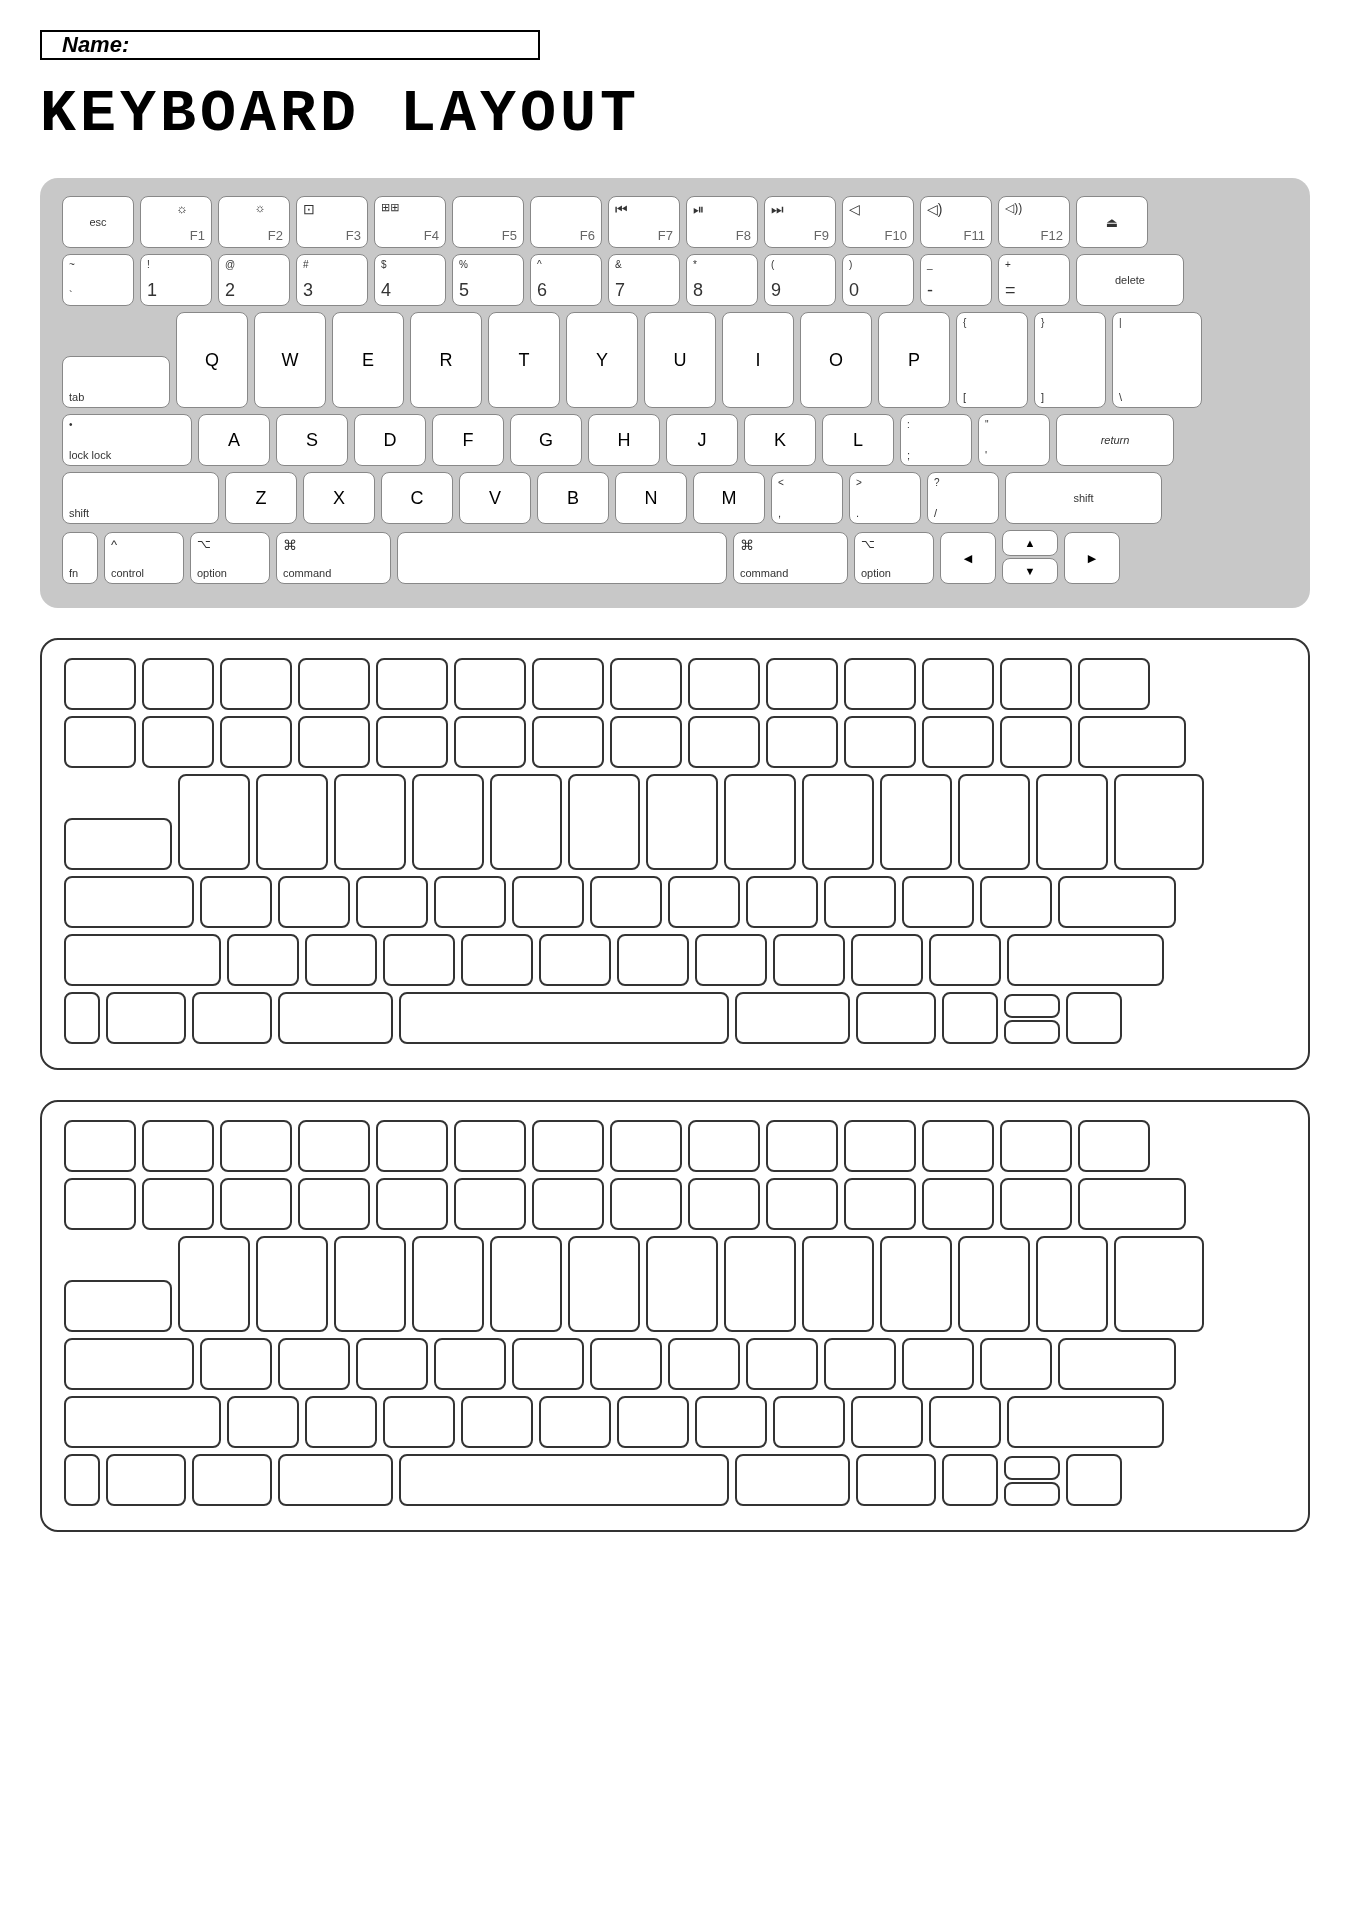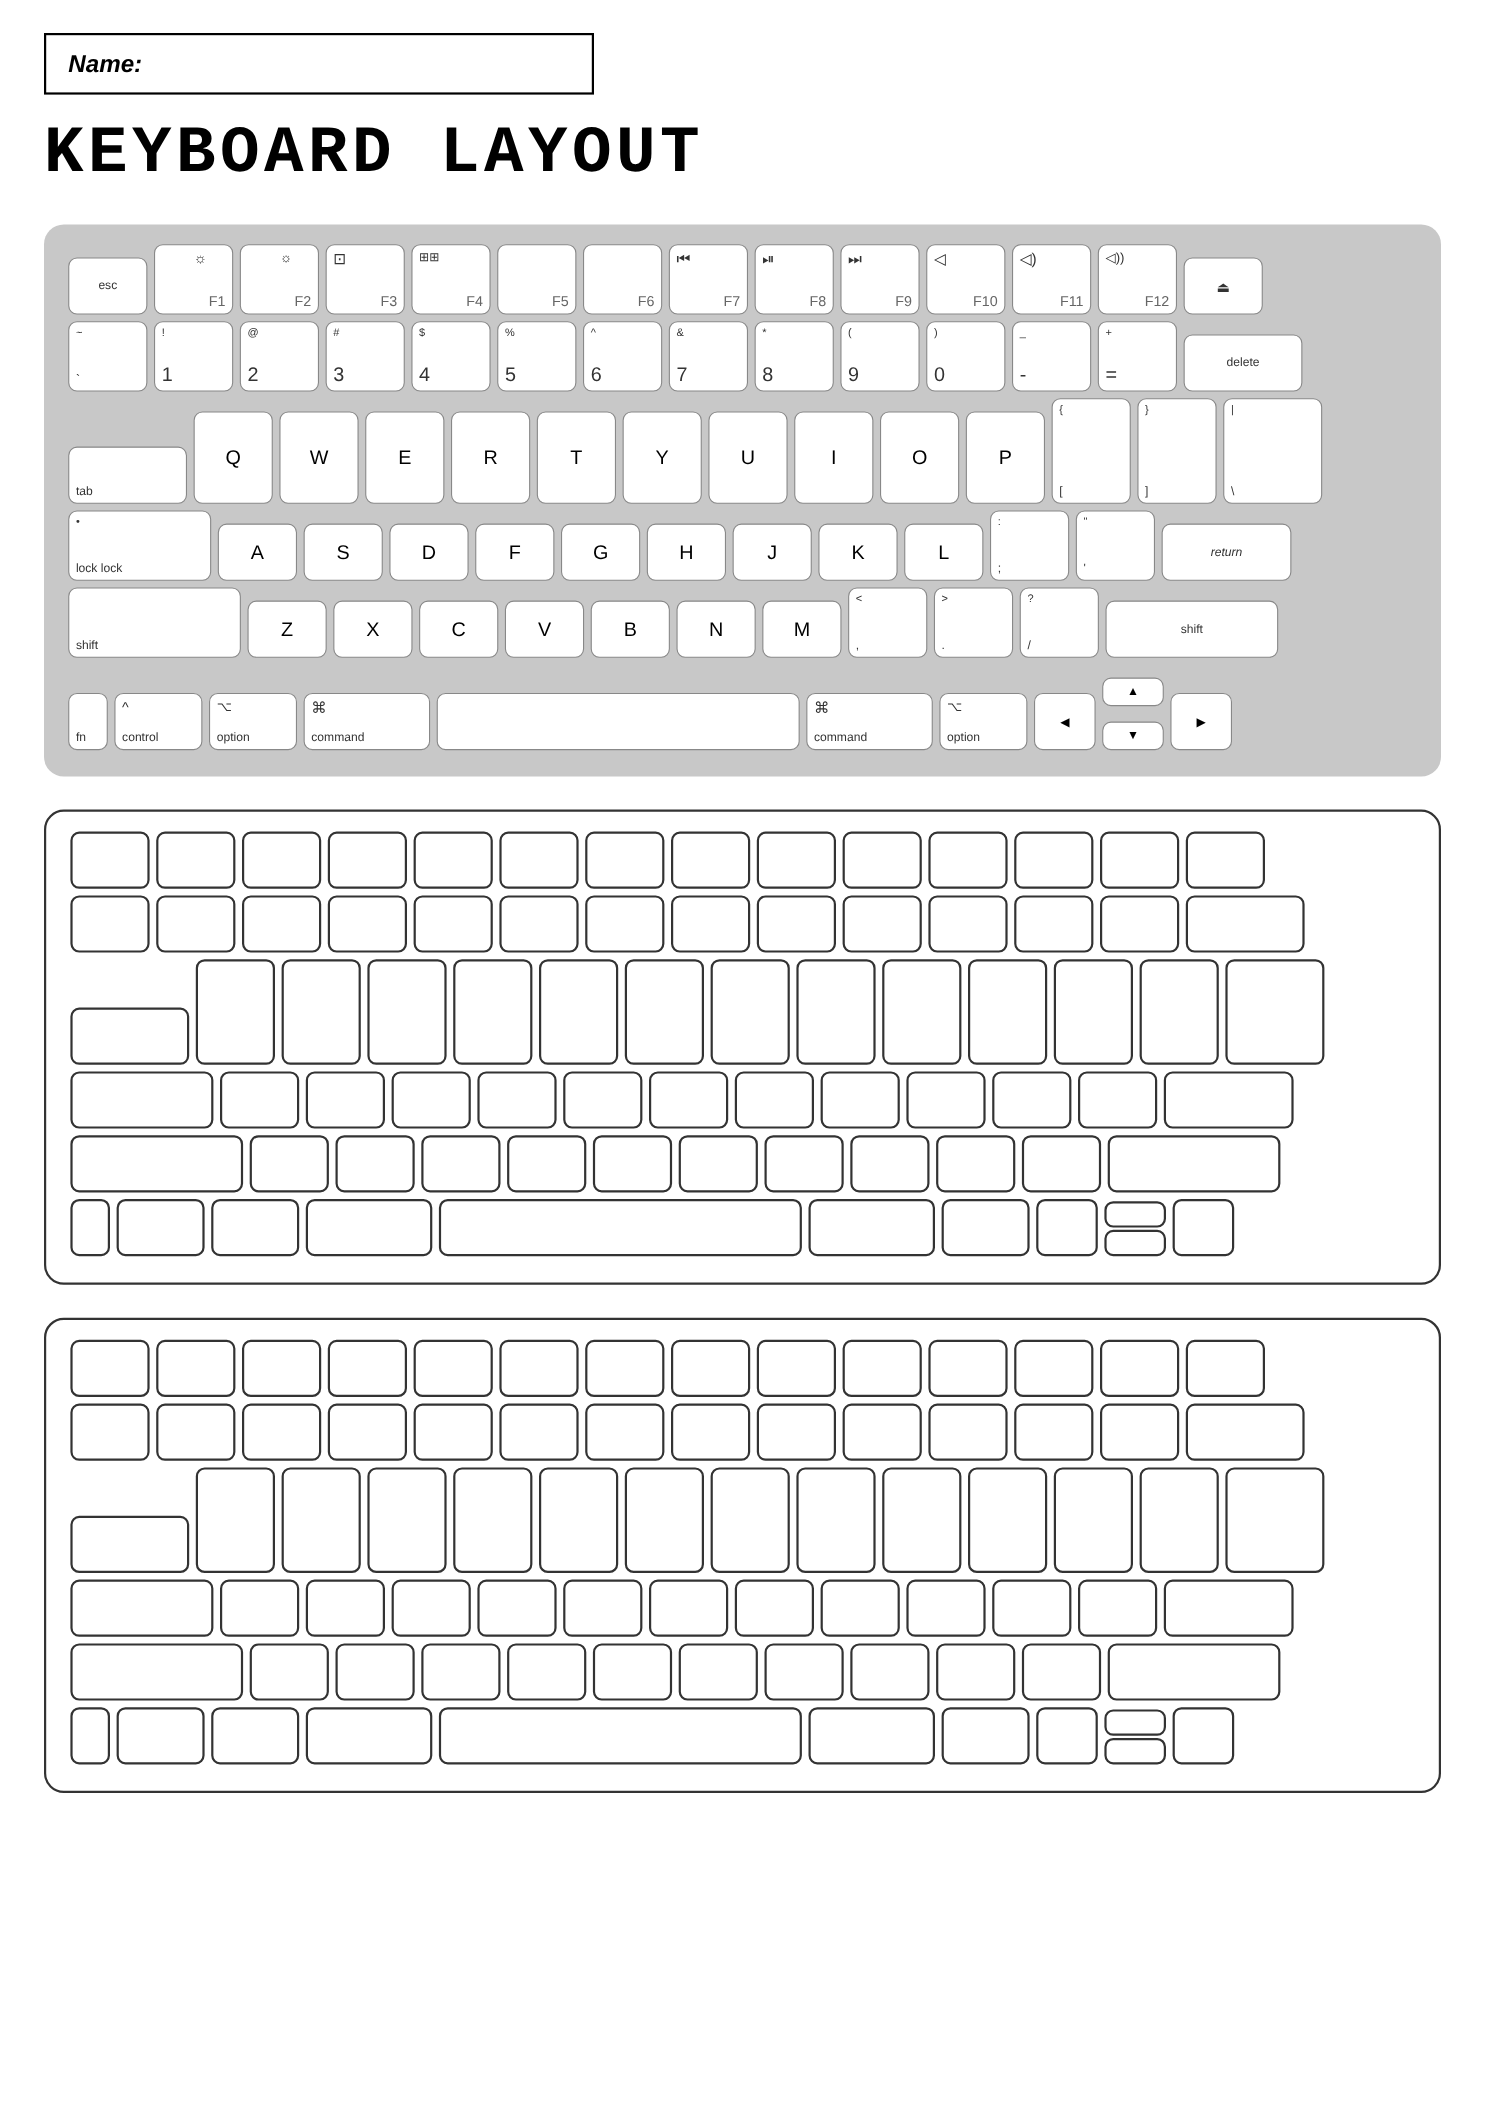--- a/index.html
+++ b/index.html
@@ -11,21 +11,21 @@
       padding: 30px 40px;
     }
 
     .header-row {
       display: flex;
       justify-content: space-between;
       margin-bottom: 20px;
     }
     .header-field {
       border: 2.5px solid black;
-      padding: 13px 20px;
+      padding: 0 20px;
       font-size: 22px;
       font-weight: bold;
       font-style: italic;
       min-width: 500px;
     }
     .header-field.date {
       min-width: 300px;
     }
 
     .page-title {
@@ -131,21 +131,20 @@
       border: 2px solid #333;
       border-radius: 8px;
       min-height: 52px;
       flex-shrink: 0;
     }
 
     
     .key-center {
       align-items: center;
       justify-content: center;
-      margin-top: 12px;
     }
 
     .key .main-char {
       font-size: 18px;
       font-weight: normal;
     }
   </style>
 </head>
 <body>
 

